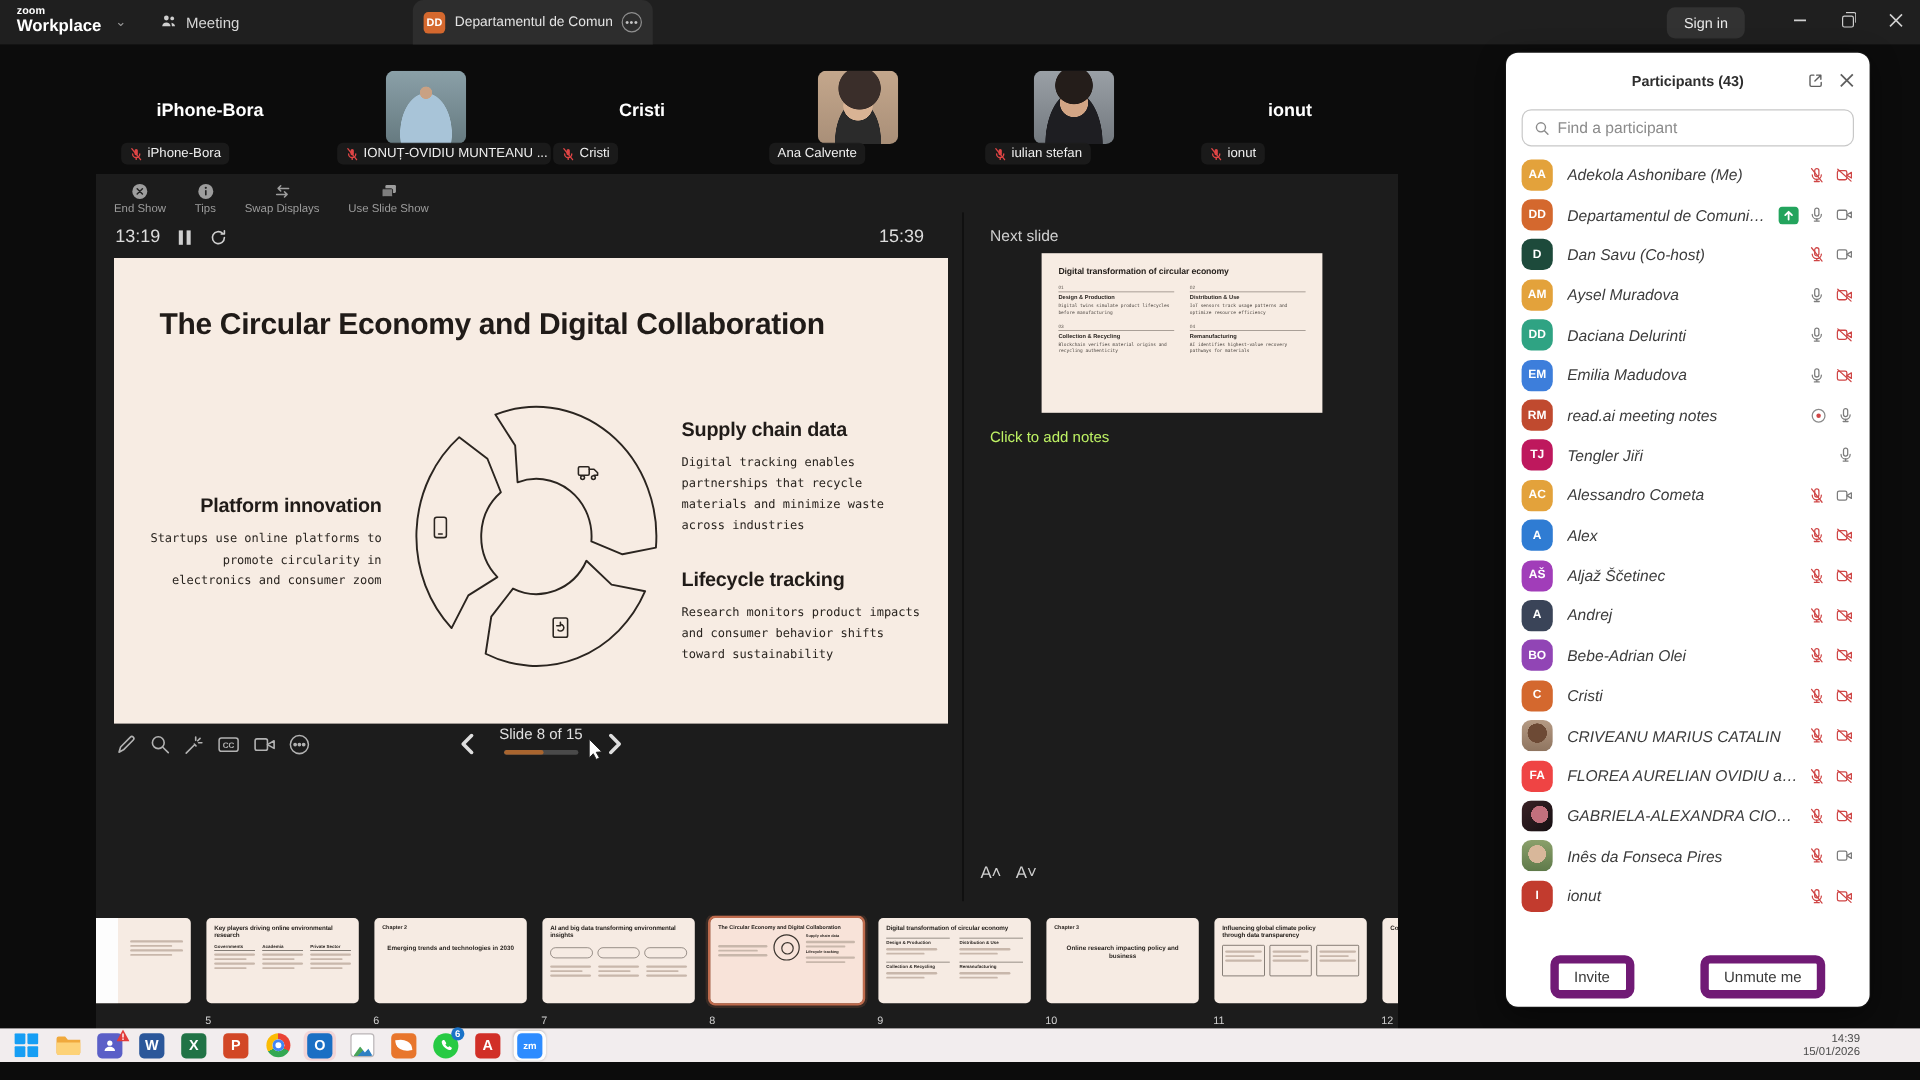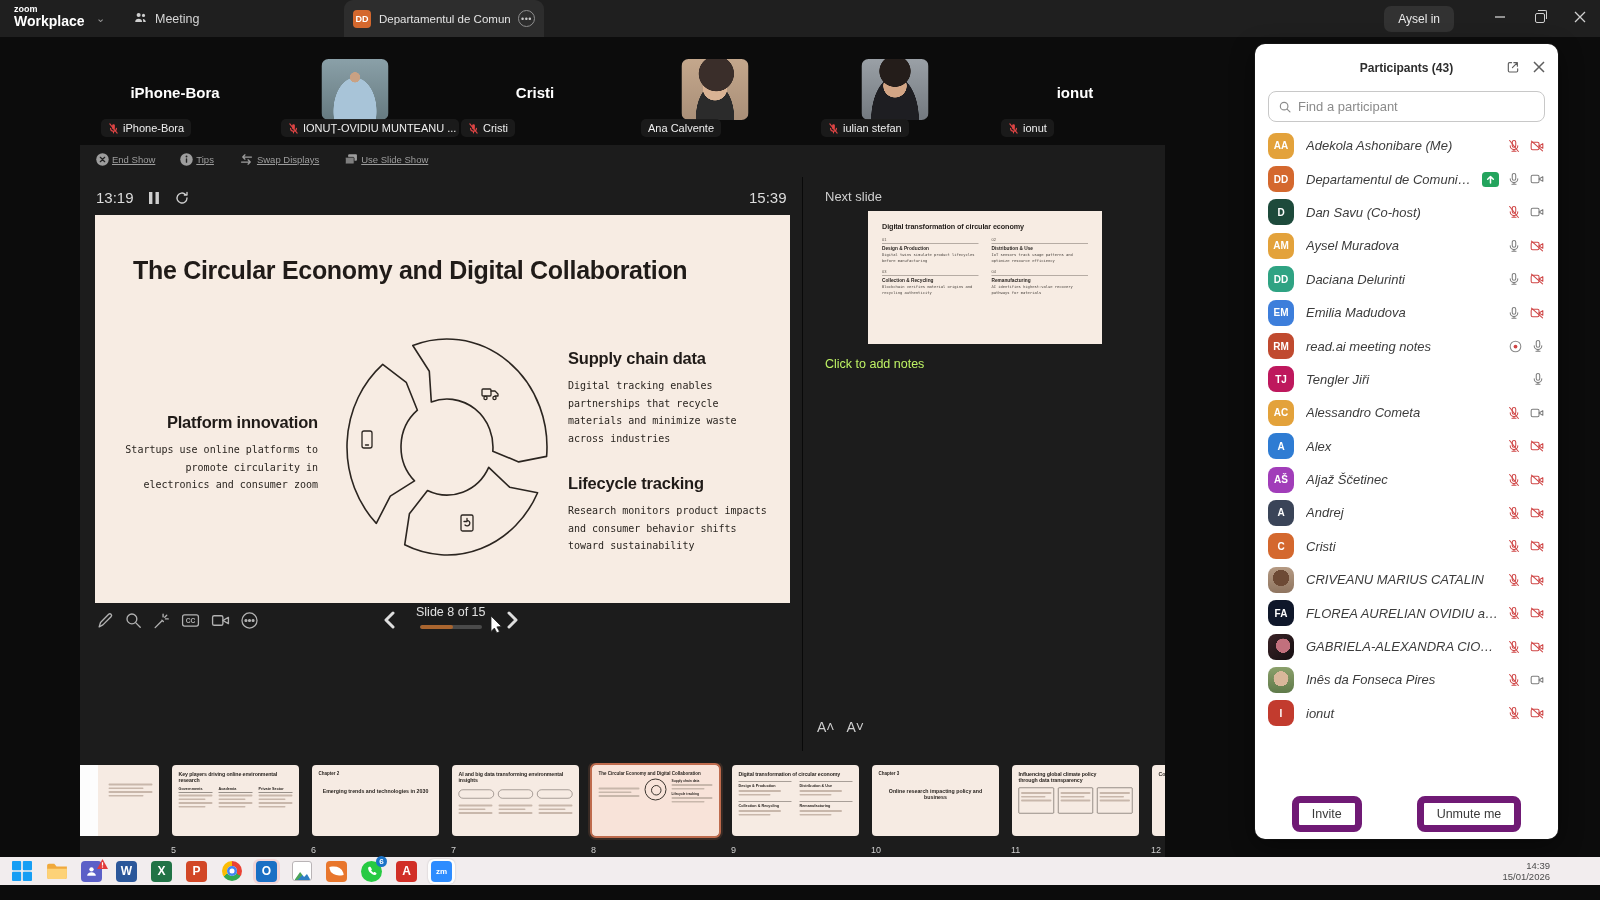--- a/index.html
+++ b/index.html
@@ -30,24 +30,24 @@
   .vvideo { position:absolute; left:50%; top:19px; transform:translateX(-50%); width:67px; height:61px; border-radius:7px; }
   .ph-a { background: radial-gradient(circle at 50% 30%, #c9a183 0 9%, transparent 10%), radial-gradient(ellipse at 50% 86%, #a8c4d8 0 45%, transparent 46%), linear-gradient(180deg,#8aa0a8,#667a80); }
   .ph-b { background: radial-gradient(circle at 52% 24%, #3a2e2a 0 30%, transparent 31%), radial-gradient(circle at 50% 48%, #d9b394 0 26%, transparent 27%), radial-gradient(ellipse at 50% 97%, #2b2b2b 0 40%, transparent 41%), linear-gradient(180deg,#c4a78c,#a98f78); }
   .ph-c { background: radial-gradient(circle at 50% 20%, #241d1a 0 26%, transparent 27%), radial-gradient(circle at 50% 44%, #d2a585 0 24%, transparent 25%), radial-gradient(ellipse at 50% 100%, #1e1e22 0 50%, transparent 51%), linear-gradient(180deg,#9aa0a6,#73797f); }
   .vlabel { position:absolute; left:16px; bottom:6px; background:rgba(28,28,28,.92); border-radius:5px; padding:3px 7px; display:flex; align-items:center; gap:4px; color:#efefef; font-size:11px; max-width:178px; white-space:nowrap; }
   .vlabel svg { flex:none; }
 
   
   .presenter { position:absolute; left:80px; top:145px; width:1085px; height:714px; background:#1c1c1c; }
   .pp-toolbar { display:flex; gap:24px; padding:7px 0 0 15px; }
-  .pp-tbi { display:flex; flex-direction:row; align-items:center; gap:2px; color:#9d9d9d; font-size:9.5px; cursor:default;text-decoration:underline; }
+  .pp-tbi { display:flex; flex-direction:column; align-items:center; gap:2px; color:#9d9d9d; font-size:9.5px; cursor:default; }
   .timer-row { position:absolute; left:16px; top:44px; display:flex; align-items:center; gap:14px; }
   .timer { font-size:15px; color:#dcdcdc; }
-  .clock { position:absolute; left:669px; top:44px; width:58px; text-align:left; font-size:15px; color:#dcdcdc; }
+  .clock { position:absolute; left:632px; top:44px; width:58px; text-align:right; font-size:15px; color:#dcdcdc; }
   .slide { position:absolute; left:15px; top:70px; width:695px; height:388px; background:#f7ece3; color:#201b18; }
   .slide-title { position:absolute; left:38px; top:41px; font-size:25px; font-weight:900; letter-spacing:-.3px; }
   .sl-h { font-size:16.5px; font-weight:900; margin-bottom:9px; letter-spacing:-.2px; }
   .sl-body { font-family:"DejaVu Sans Mono",monospace; font-size:10px; line-height:17.5px; color:#2a2520; }
   .sl-left { position:absolute; left:23px; top:198px; width:200px; text-align:right; }
   .sl-right1 { position:absolute; left:473px; top:134px; width:210px; }
   .sl-right2 { position:absolute; left:473px; top:259px; width:210px; }
   .diagram { position:absolute; left:247px; top:120px; }
   .pp-tools { position:absolute; left:16px; top:466px; display:flex; gap:9px; align-items:center; }
   .pp-tools > span { display:flex; }
@@ -154,21 +154,21 @@
           <path d="M15.8 14.2c2.7.3 4.7 2.3 4.7 4.8h-4z"></path>
         </svg></span>
     <span>Meeting</span>
   </div>
   <div class="tab-active">
     <span class="dd-badge">DD</span>
     <span class="tab-title">Departamentul de Comunicare, R</span>
     <span class="tab-more">•••</span>
   </div>
   <div class="win-right">
-    <button class="signin" style="border:none;font-family:inherit;">Aysel in</button>
+    <button class="signin" style="border:none;font-family:inherit;">Sign in</button>
     <span class="wc"><svg width="12" height="12" viewBox="0 0 12 12">
           <line x1="1" y1="6" x2="11" y2="6" stroke="#cfcfcf" stroke-width="1.3"></line>
         </svg></span>
     <span class="wc"><span class="wc-restore"></span></span>
     <span class="wc"><svg width="12" height="12" viewBox="0 0 12 12">
           <path d="M1 1l10 10M11 1L1 11" stroke="#cfcfcf" stroke-width="1.3"></path>
         </svg></span>
   </div>
 </div>
 
@@ -893,20 +893,41 @@
           <span>
             <svg width="16" height="14" viewBox="0 0 24 24" fill="none" stroke="#cf4545" stroke-width="1.8" stroke-linejoin="round">
               <rect x="2" y="5.5" width="13.5" height="13" rx="2.5"></rect>
               <path d="M15.5 12l6.5-4v8z"></path>
               <path d="M2.5 3.5l19 17" stroke-linecap="round"></path>
             </svg>
           </span>
         </span>
       </div>
       <div class="p-row">
+        <span class="p-avatar" style="background:#9145B5">BO</span>
+        <span class="p-name">Bebe-Adrian Olei</span>
+        <span class="p-icons">
+          <span>
+            <svg width="14" height="14" viewBox="0 0 24 24" fill="none" stroke="#cf4545" stroke-width="1.8" stroke-linecap="round">
+              <rect x="9" y="2.5" width="6" height="11.5" rx="3"></rect>
+              <path d="M5.5 11.5a6.5 6.5 0 0 0 13 0"></path>
+              <path d="M12 18v3M8.5 21h7"></path>
+              <path d="M4.5 2.5l15 19"></path>
+            </svg>
+          </span>
+          <span>
+            <svg width="16" height="14" viewBox="0 0 24 24" fill="none" stroke="#cf4545" stroke-width="1.8" stroke-linejoin="round">
+              <rect x="2" y="5.5" width="13.5" height="13" rx="2.5"></rect>
+              <path d="M15.5 12l6.5-4v8z"></path>
+              <path d="M2.5 3.5l19 17" stroke-linecap="round"></path>
+            </svg>
+          </span>
+        </span>
+      </div>
+      <div class="p-row">
         <span class="p-avatar" style="background:#D4682E">C</span>
         <span class="p-name">Cristi</span>
         <span class="p-icons">
           <span>
             <svg width="14" height="14" viewBox="0 0 24 24" fill="none" stroke="#cf4545" stroke-width="1.8" stroke-linecap="round">
               <rect x="9" y="2.5" width="6" height="11.5" rx="3"></rect>
               <path d="M5.5 11.5a6.5 6.5 0 0 0 13 0"></path>
               <path d="M12 18v3M8.5 21h7"></path>
               <path d="M4.5 2.5l15 19"></path>
             </svg>
@@ -935,21 +956,21 @@
           <span>
             <svg width="16" height="14" viewBox="0 0 24 24" fill="none" stroke="#cf4545" stroke-width="1.8" stroke-linejoin="round">
               <rect x="2" y="5.5" width="13.5" height="13" rx="2.5"></rect>
               <path d="M15.5 12l6.5-4v8z"></path>
               <path d="M2.5 3.5l19 17" stroke-linecap="round"></path>
             </svg>
           </span>
         </span>
       </div>
       <div class="p-row">
-        <span class="p-avatar" style="background:#0f172a">FA</span>
+        <span class="p-avatar" style="background:#ef4444">FA</span>
         <span class="p-name">FLOREA AURELIAN OVIDIU anul I  MSL</span>
         <span class="p-icons">
           <span>
             <svg width="14" height="14" viewBox="0 0 24 24" fill="none" stroke="#cf4545" stroke-width="1.8" stroke-linecap="round">
               <rect x="9" y="2.5" width="6" height="11.5" rx="3"></rect>
               <path d="M5.5 11.5a6.5 6.5 0 0 0 13 0"></path>
               <path d="M12 18v3M8.5 21h7"></path>
               <path d="M4.5 2.5l15 19"></path>
             </svg>
           </span>

